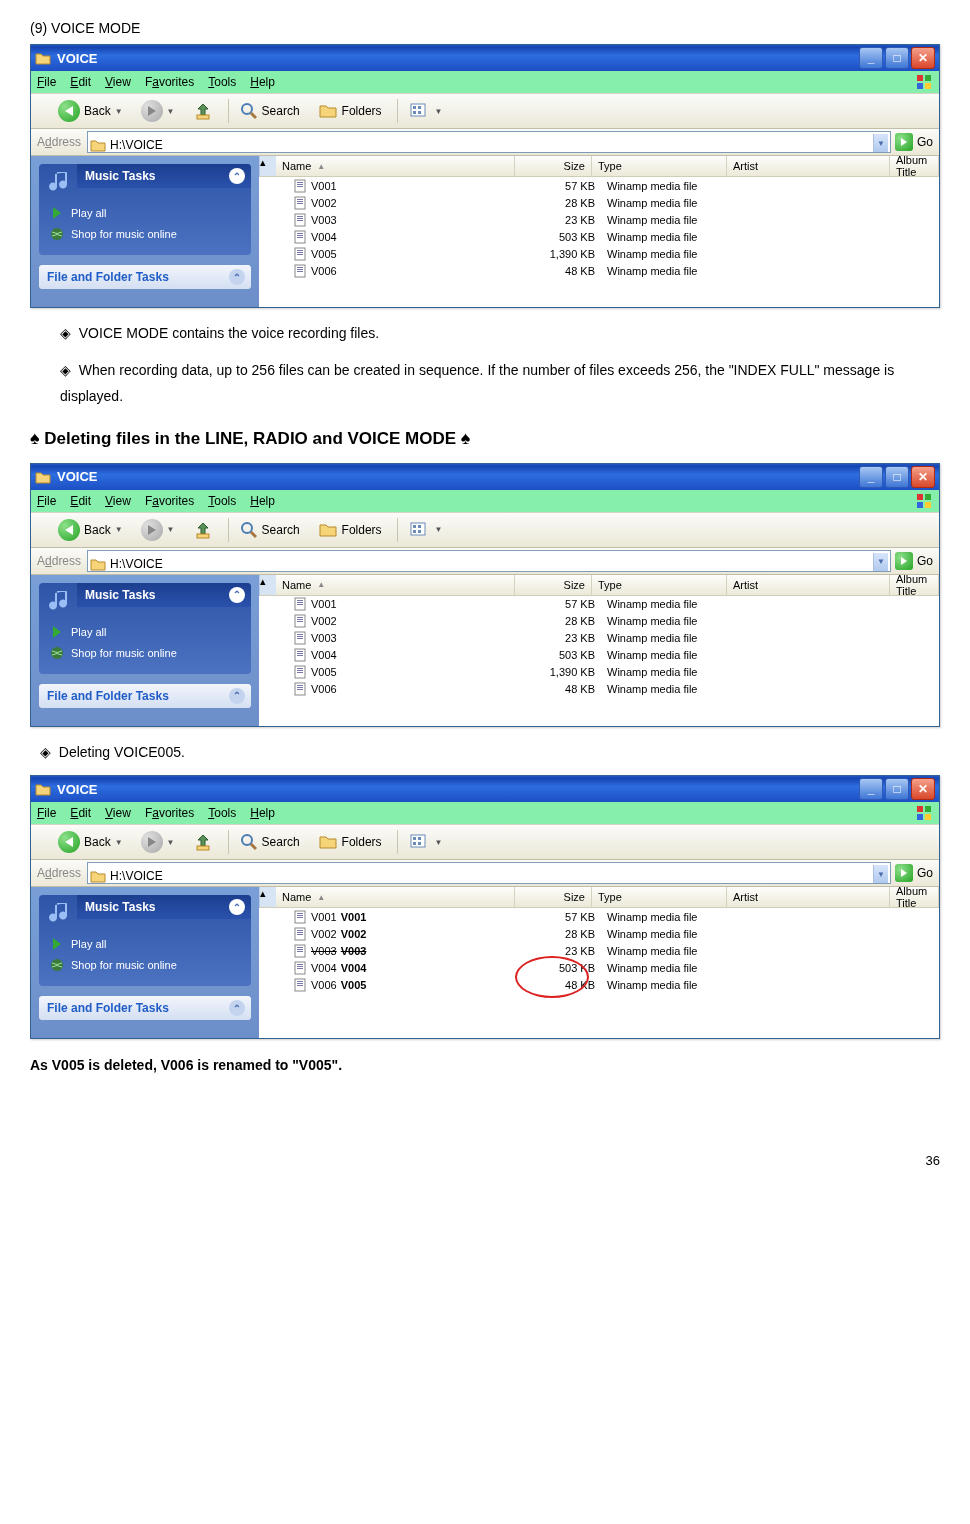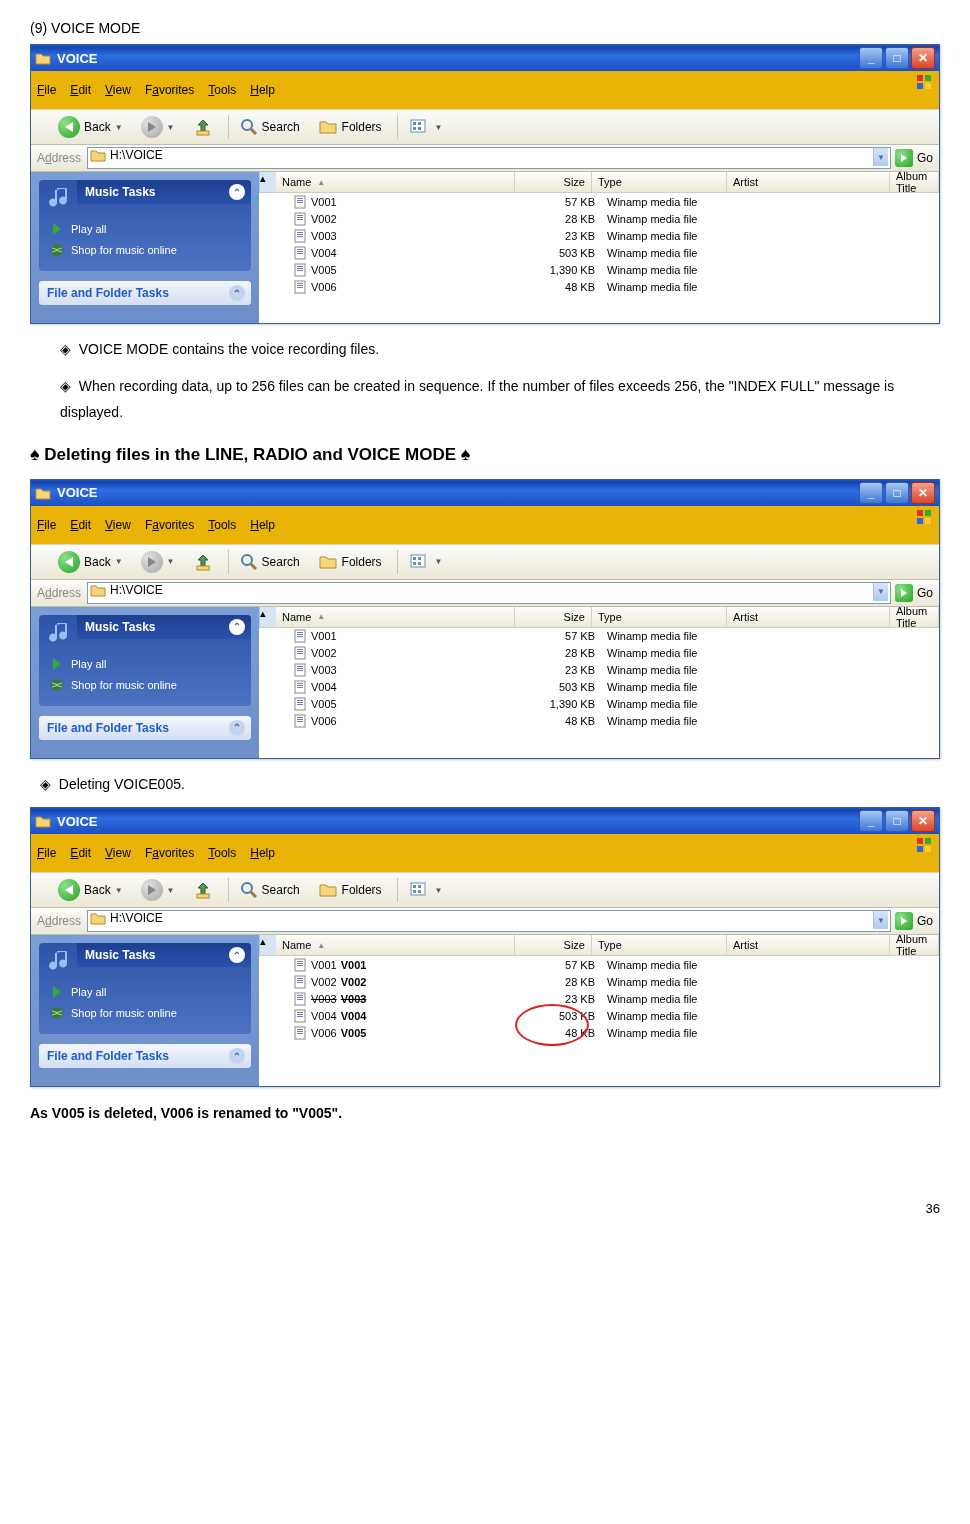--- a/index.html
+++ b/index.html
@@ -6,36 +6,36 @@
 .section-label{font-size:14px;margin-bottom:8px}
 .window{border:1px solid #326293;background:#ece9d8;margin-bottom:12px;box-shadow:1px 1px 2px rgba(0,0,0,.2)}
 .titlebar{background:linear-gradient(to bottom,#2358c4 0%,#1443b0 8%,#2d6de0 40%,#1c4fc3 100%);height:26px;display:flex;align-items:center;padding:0 4px;color:#fff;font-weight:bold;font-size:13px}
 .titlebar .tb-folder{display:inline-block;width:16px;height:14px;margin-right:6px}
 .titlebar .tb-folder svg{display:block}
 .titlebar .tb-title{flex:1}
 .wincontrols{display:flex;gap:2px}
 .wincontrols .wc{width:22px;height:20px;border-radius:3px;display:flex;align-items:center;justify-content:center;font-family:Arial;font-size:12px;font-weight:bold}
 .wc-min,.wc-max{background:linear-gradient(to bottom,#a8c7f3,#3d76d6);color:#fff;border:1px solid #2f5bb7}
 .wc-close{background:linear-gradient(to bottom,#f5a08c,#d9472a);color:#fff;border:1px solid #b02a12}
-.menubar{background:#eab308;height:22px;display:flex;align-items:center;padding:8px 6px;font-size:12px;border-bottom:1px solid #d7d3c5;position:relative}
+.menubar{background:#86efac;height:22px;display:flex;align-items:center;padding:0 6px;font-size:12px;border-bottom:1px solid #d7d3c5;position:relative}
 .menubar .mitem{margin-right:14px;cursor:default}
 .menubar .mitem .u{text-decoration:underline}
 .menubar .winflag{position:absolute;right:6px;top:2px;width:18px;height:18px}
 .toolbar{background:linear-gradient(to bottom,#fbfbf9,#ebe8d7);height:34px;display:flex;align-items:center;padding:0 20px;border-bottom:1px solid #c0bda8}
 .tbtn{display:flex;align-items:center;height:26px;padding:0 6px;margin-right:4px;border:1px solid transparent;border-radius:3px;font-size:12px}
 .back-btn .circle{width:22px;height:22px;border-radius:50%;background:radial-gradient(circle at 30% 30%,#8de08a,#25a324);display:flex;align-items:center;justify-content:center;margin-right:4px}
 .fwd-btn .circle{width:22px;height:22px;border-radius:50%;background:radial-gradient(circle at 30% 30%,#e0e0e0,#a8a8a8);display:flex;align-items:center;justify-content:center}
 .arrow-left{width:0;height:0;border-top:5px solid transparent;border-bottom:5px solid transparent;border-right:8px solid #fff}
 .arrow-right{width:0;height:0;border-top:5px solid transparent;border-bottom:5px solid transparent;border-left:8px solid #888}
 .dd-arrow{font-size:8px;color:#555;margin-left:4px}
 .up-icon svg,.search-icon svg,.folders-icon svg,.views-icon svg{display:block}
 .sep{width:1px;height:24px;background:#c8c5b2;margin:0 4px}
 .addrbar{background:linear-gradient(to bottom,#fbfbf9,#ebe8d7);height:26px;display:flex;align-items:center;padding:0 6px;font-size:12px;border-bottom:1px solid #c0bda8}
 .addrbar .lbl{color:#888;margin-right:6px}
-.addrbox{flex:1;background:#fff;border:1px solid #7f9db9;height:20px;display:flex;align-items:flex-start;padding:0 2px}
+.addrbox{flex:1;background:#fff;border:1px solid #7f9db9;height:20px;display:flex;align-items:flex-end;padding:0 2px}
 .addrbox .fld{width:16px;height:14px;margin-right:4px}
 .addrbox .path{flex:1;font-size:12px}
 .addrbox .dd{width:14px;height:18px;background:linear-gradient(to bottom,#d7e5fb,#b0c9ee);display:flex;align-items:center;justify-content:center;font-size:8px;color:#4b6ea9;border-left:1px solid #abc1e4}
 .go-btn{margin-left:4px;display:flex;align-items:center;font-size:12px}
 .go-btn .gocircle{width:18px;height:18px;border-radius:3px;background:radial-gradient(circle at 30% 30%,#8de08a,#25a324);display:flex;align-items:center;justify-content:center;margin-right:4px}
 .go-btn .gocircle .a{width:0;height:0;border-top:4px solid transparent;border-bottom:4px solid transparent;border-left:6px solid #fff}
 .content{display:flex;background:#fff;min-height:150px}
 .sidebar{width:212px;background:linear-gradient(to bottom,#7a9ed6 0%,#6c8fc9 100%);padding:8px}
 .panel{background:linear-gradient(to bottom,#fff,#e7eefc);border-radius:4px;margin-bottom:10px;overflow:hidden}
 .panel.music{background:linear-gradient(to bottom,#2e54a8,#4c72c1);color:#fff}

